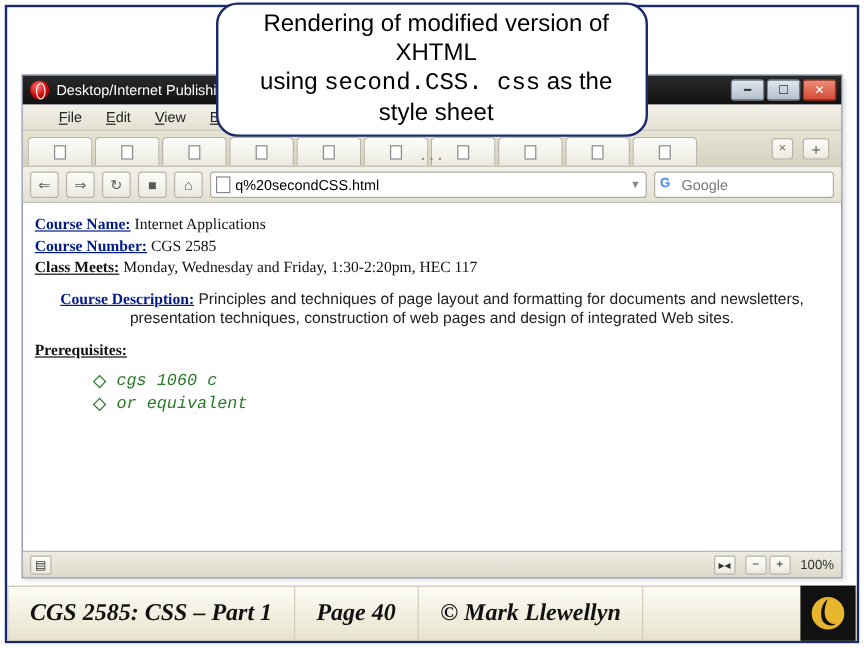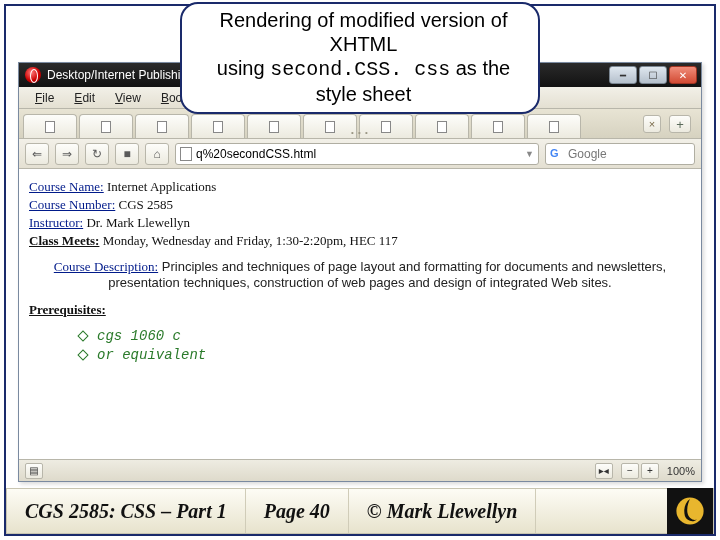--- a/index.html
+++ b/index.html
@@ -79,21 +79,21 @@
     border: 1px solid #7a8692;
   }
   .win-btn.close { background: linear-gradient(#f08d7a, #d24a33); color: #fff; border-color: #a03322;}
   .menubar {
     height: 22px;
     background: linear-gradient(#f2f0e8, #e4e0d2);
     border-bottom: 1px solid #b8b6aa;
     display: flex;
     align-items: center;
     font-size: 12px;
-    padding: 0 6px;
+    padding: 0 20px;
     gap: 0;
   }
   .menubar .mi {
     padding: 2px 10px;
     color: #222;
     cursor: default;
   }
   .menubar .mi .ul { text-decoration: underline; }
   .tabstrip {
     height: 30px;
@@ -196,21 +196,21 @@
   .g-logo span:nth-child(6){color:#EA4335}
   .content {
     padding: 8px 10px;
     font-size: 13px;
     font-family: Georgia, 'Times New Roman', serif;
     color: #111;
     height: calc(100% - 24px - 22px - 30px - 30px - 22px);
     overflow: hidden;
   }
   .row { margin: 2px 0; }
-  .lbl { font-weight: normal; color: #001a8a; text-decoration: underline; }
+  .lbl { font-weight: bold; color: #001a8a; text-decoration: underline; }
   .lbl-dark { font-weight: bold; color: #111; text-decoration: underline; }
   .desc { margin-top: 10px; font-family: "Comic Sans MS", cursive, sans-serif; font-size: 13px; color: #222; text-align: center; }
   .prereq-hdr { margin-top: 12px; font-weight: bold; text-decoration: underline; }
   .prereq-list {
     margin: 10px 0 0 50px;
     font-family: Liberation Mono, monospace;
     color: #2a7a2a;
     font-style: italic;
     font-size: 14px;
   }
@@ -362,24 +362,20 @@
   <div class="content">
     <div class="row">
       <span class="lbl">Course Name:</span>
       <span>Internet Applications</span>
     </div>
     <div class="row">
       <span class="lbl">Course Number:</span>
       <span>CGS 2585</span>
     </div>
     <div class="row">
-      <span class="lbl">Instructor:</span>
-      <span>Dr. Mark Llewellyn</span>
-    </div>
-    <div class="row">
       <span class="lbl-dark">Class Meets:</span>
       <span>Monday, Wednesday and Friday, 1:30-2:20pm, HEC 117</span>
     </div>
     <div class="desc">
       <span class="lbl" style="font-family: Georgia, serif;">Course Description:</span>
       <span>Principles and techniques of page layout and formatting for documents and newsletters, presentation techniques, construction of web pages and design of integrated Web sites.</span>
     </div>
     <div class="prereq-hdr">Prerequisites:</div>
     <div class="prereq-list">
       <div class="li">

